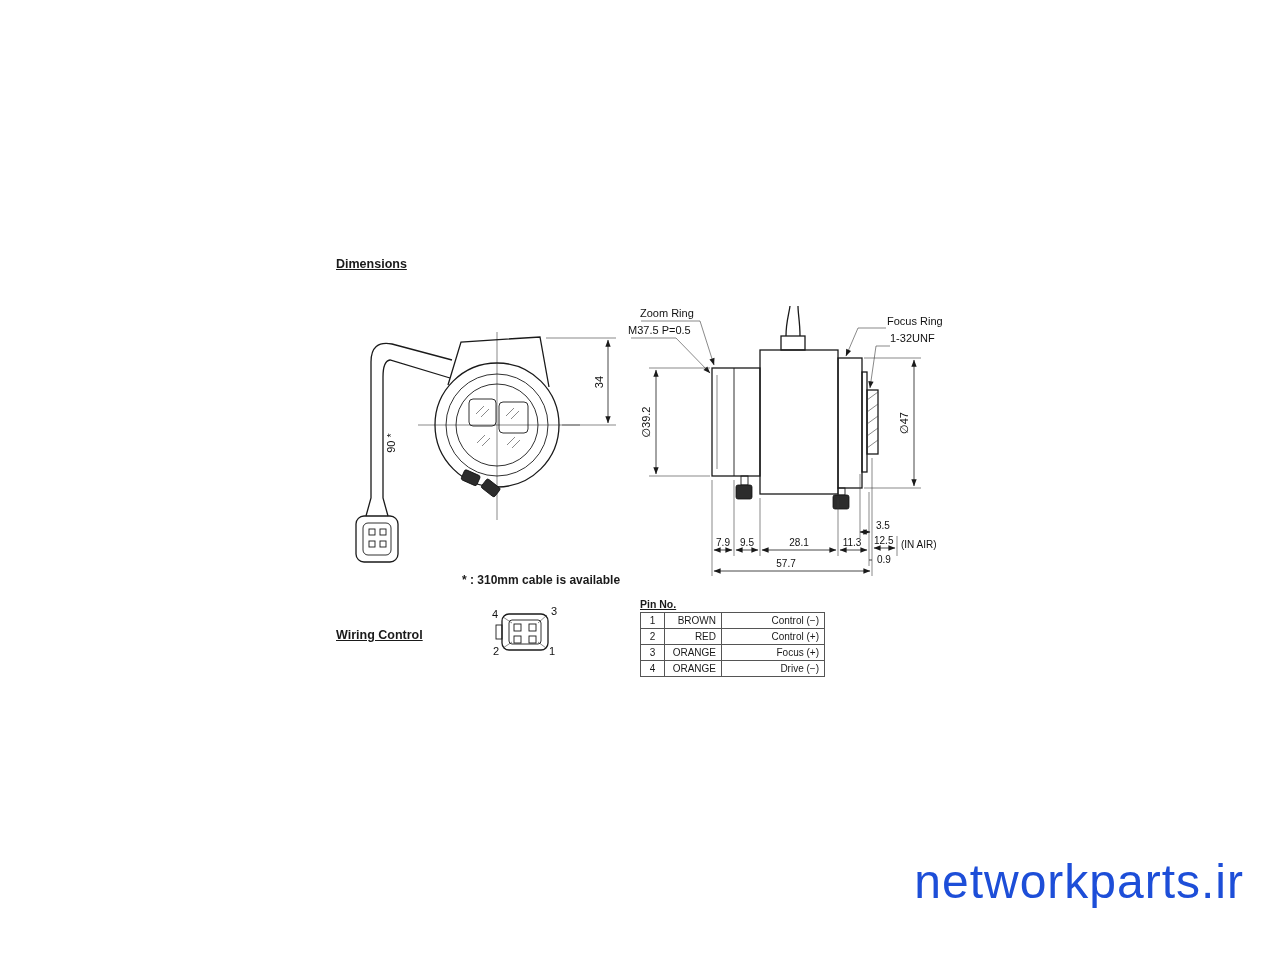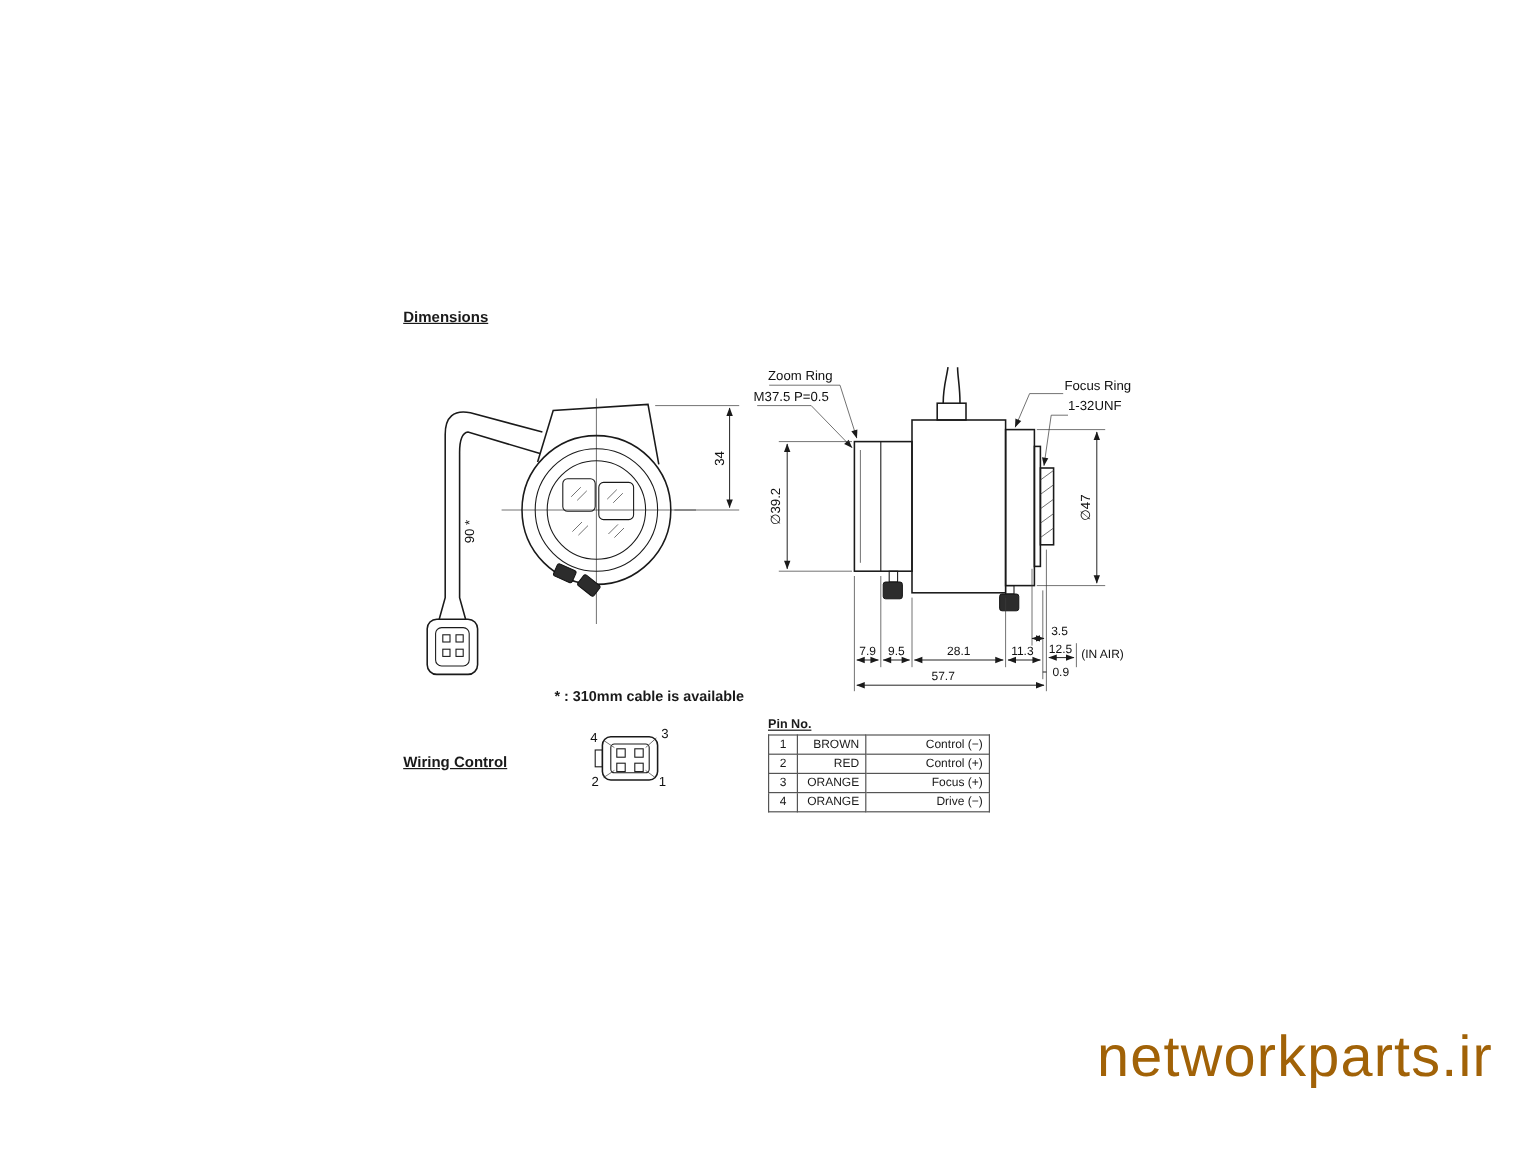--- a/index.html
+++ b/index.html
@@ -21,21 +21,21 @@
   }
   table.pin-table{border-collapse:collapse;font-size:10px;color:#1a1a1a;}
   table.pin-table td{
     border:1px solid #555;padding:1px 5px;height:13px;line-height:13px;
     white-space:nowrap;background:#fff;
   }
   td.c-no{width:13px;text-align:center;}
   td.c-color{width:46px;text-align:right;}
   td.c-fn{width:92px;text-align:right;}
   .watermark{
-    font-size:48px;font-weight:500;letter-spacing:1px;color:#a16207;
+    font-size:48px;font-weight:500;letter-spacing:1px;color:#1d4ed8;
   }
   
   svg .ol{fill:none;stroke:#1a1a1a;stroke-width:1.3;}
   svg .ml{fill:none;stroke:#1a1a1a;stroke-width:0.9;}
   svg .tl{fill:none;stroke:#3a3a3a;stroke-width:0.6;}
   svg .dim{fill:none;stroke:#1a1a1a;stroke-width:0.8;}
   svg text.lbl{font-family:"Liberation Sans",sans-serif;font-size:11px;fill:#111;}
   svg text.sm{font-family:"Liberation Sans",sans-serif;font-size:10px;fill:#111;}
   svg .dark{fill:#2c2c2c;stroke:#111;stroke-width:0.8;}
 </style>

